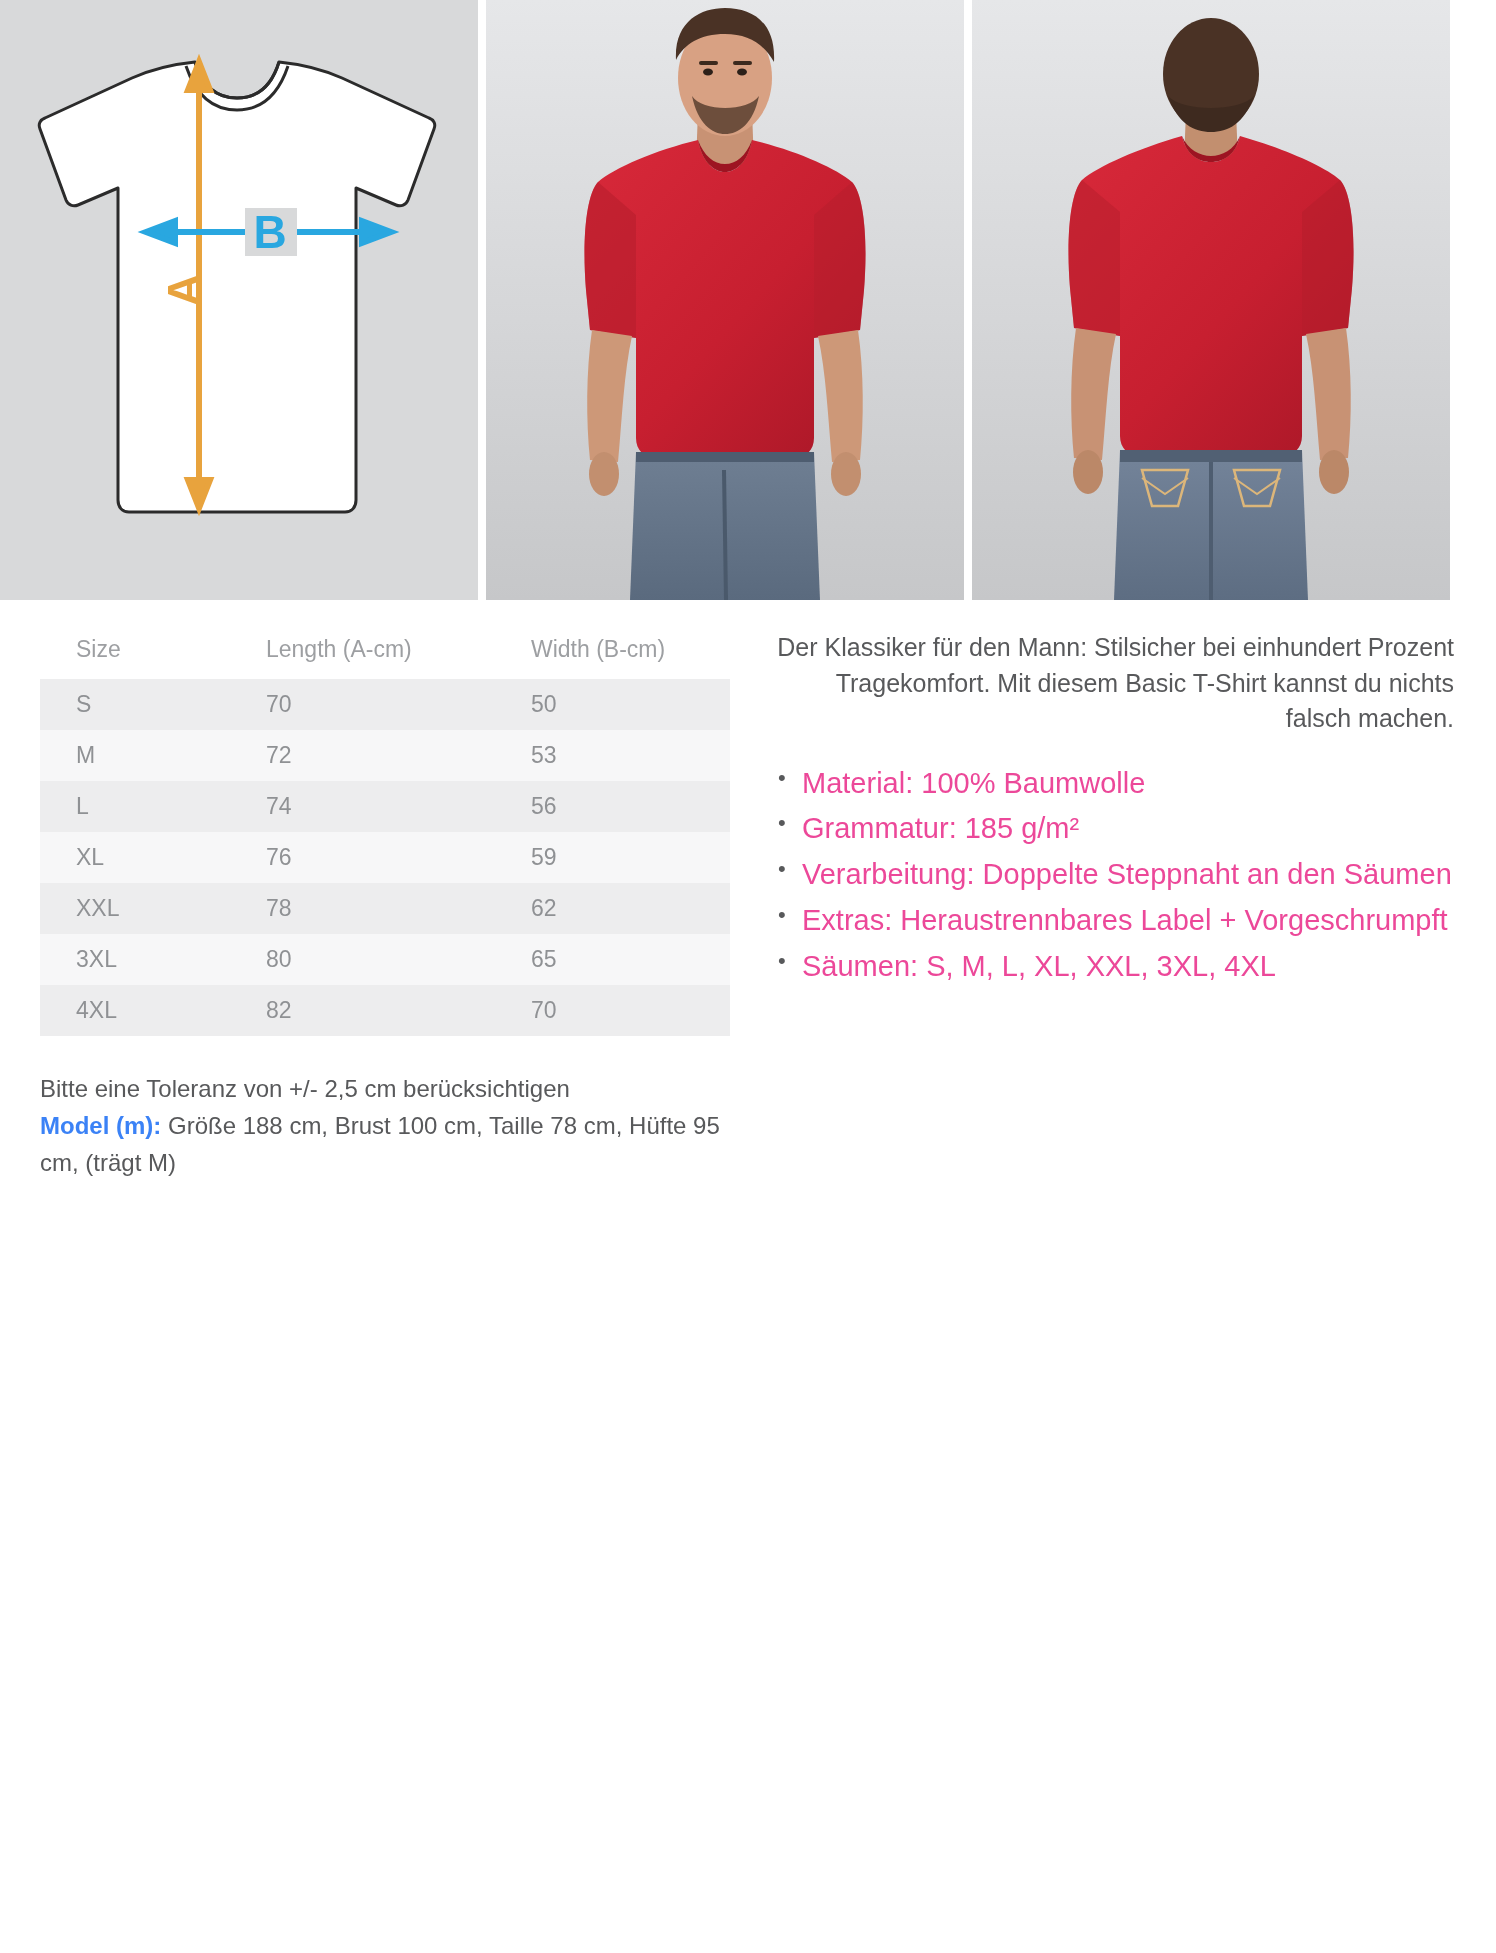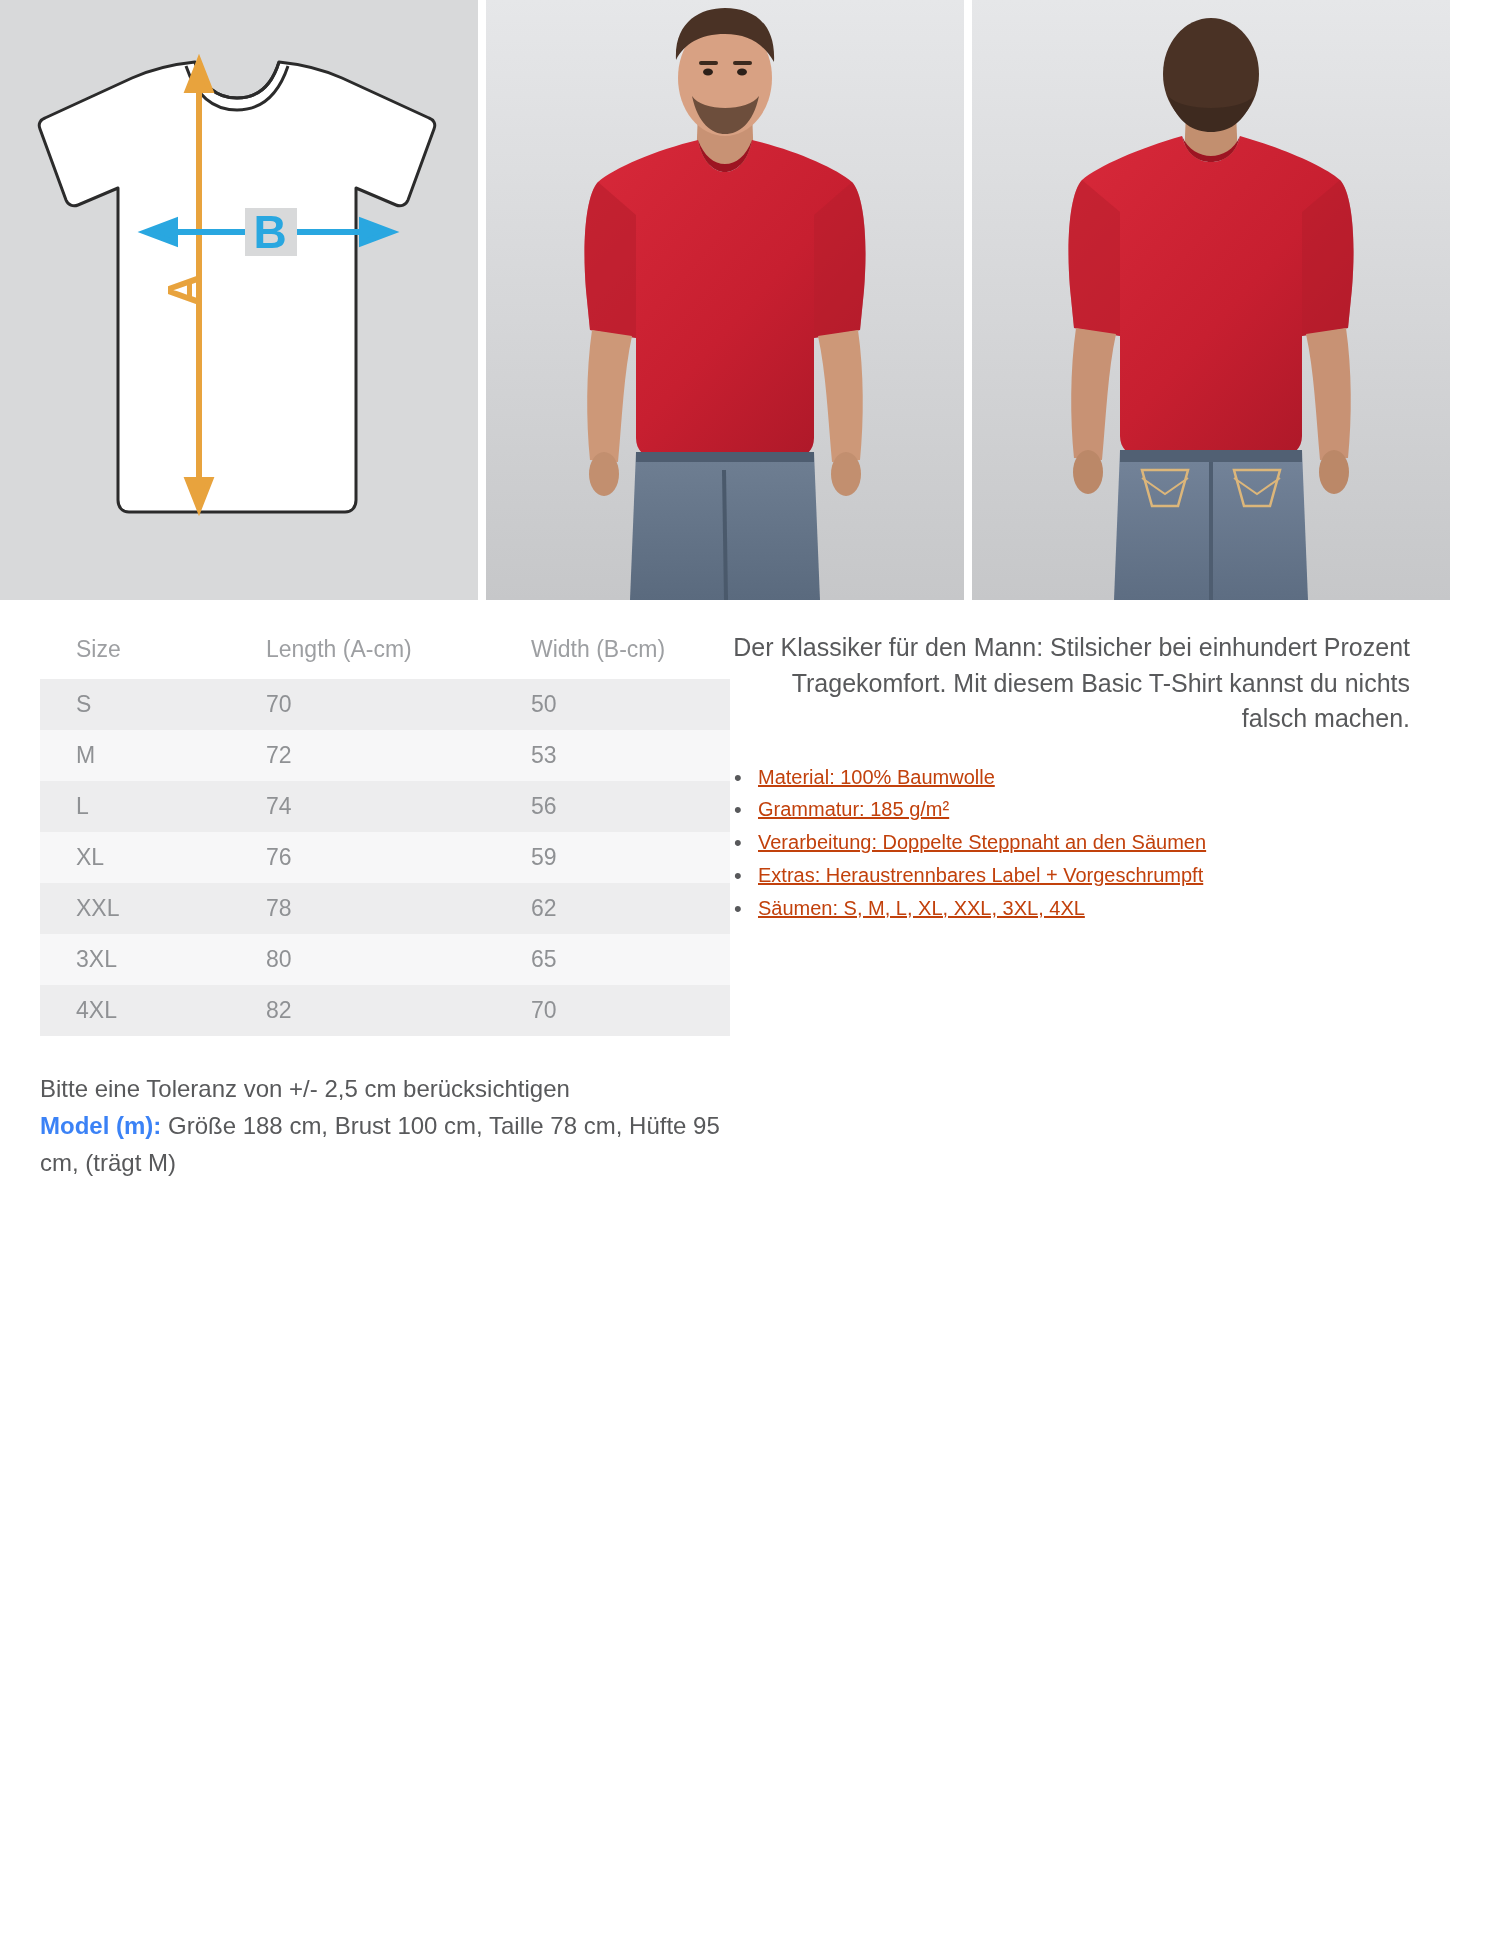--- a/index.html
+++ b/index.html
@@ -34,20 +34,21 @@
   .photo-bg {
     position: absolute; inset: 0;
     background: radial-gradient(ellipse at 50% 35%, #e3e4e6 0%, #d3d4d6 55%, #c2c3c5 100%);
   }
   .ph-svg { position: absolute; left:0; top:0; }
 
   
   .lower {
     display: flex;
     padding: 22px 40px 0 40px;
+    gap: 44px;
   }
   .left-col { width: 690px; }
   .right-col { width: 680px; padding-top: 8px; }
 
   table.size-table {
     border-collapse: collapse;
     width: 690px;
     font-size: 23px;
   }
   table.size-table th {
@@ -81,24 +82,23 @@
     font-size: 25px;
     line-height: 1.42;
     color: #58595b;
     margin: 0 0 26px 0;
     text-align: right;
   }
   ul.specs {
     list-style: none;
     margin: 0;
     padding: 0;
-    font-size: 20px;
+    font-size: 29px;
     line-height: 1.44;
-    color: #c2410c;
-    text-decoration: underline;
+    color: #ec4899;
   }
   ul.specs li {
     position: relative;
     padding-left: 28px;
     margin-bottom: 4px;
   }
   ul.specs li:before {
     content: "\2022";
     position: absolute;
     left: 4px;

